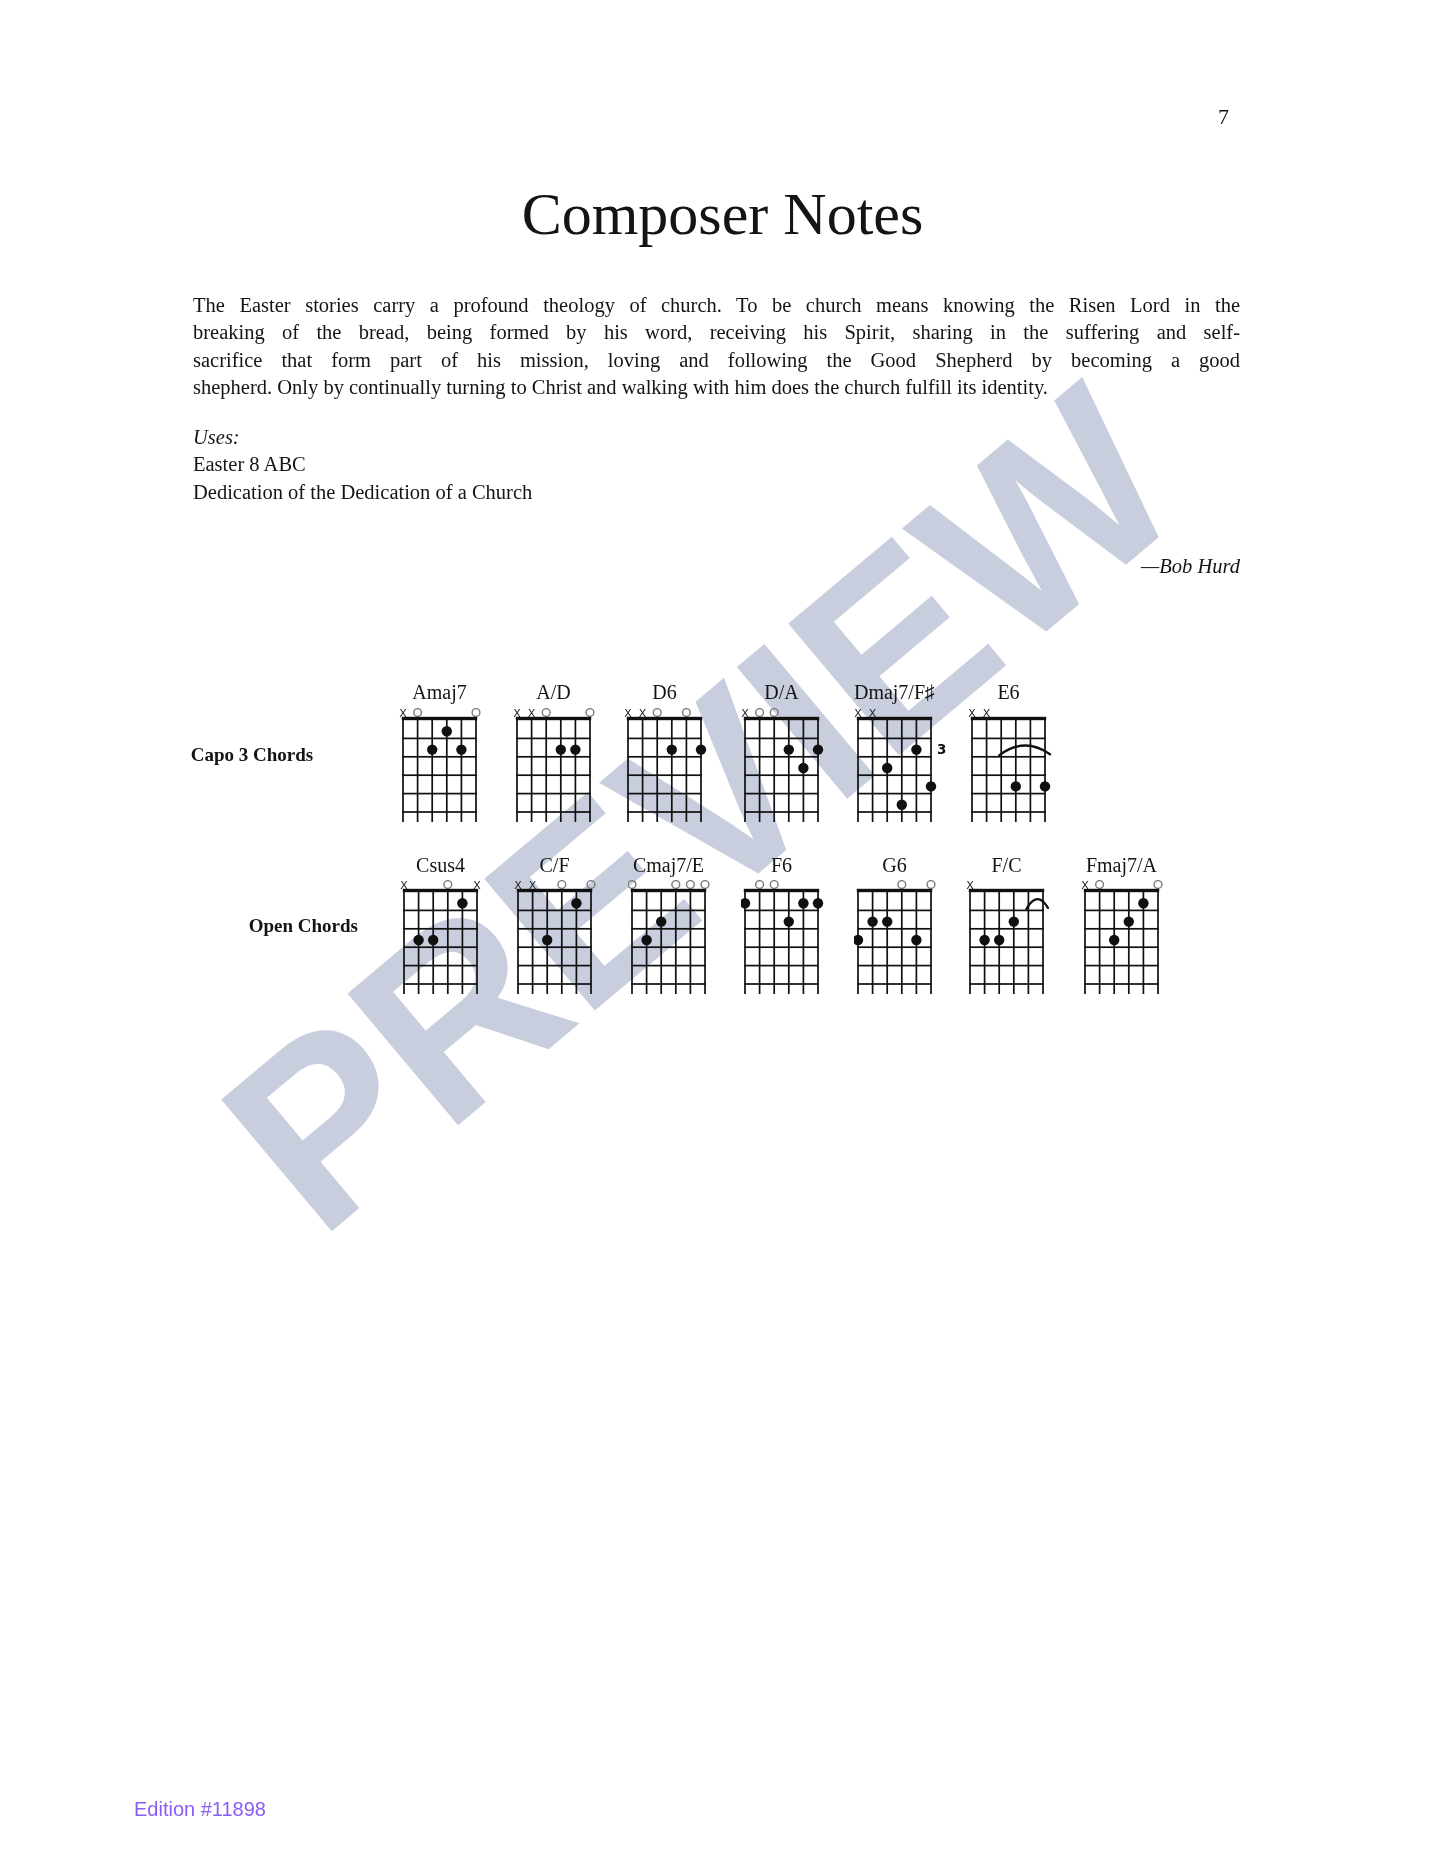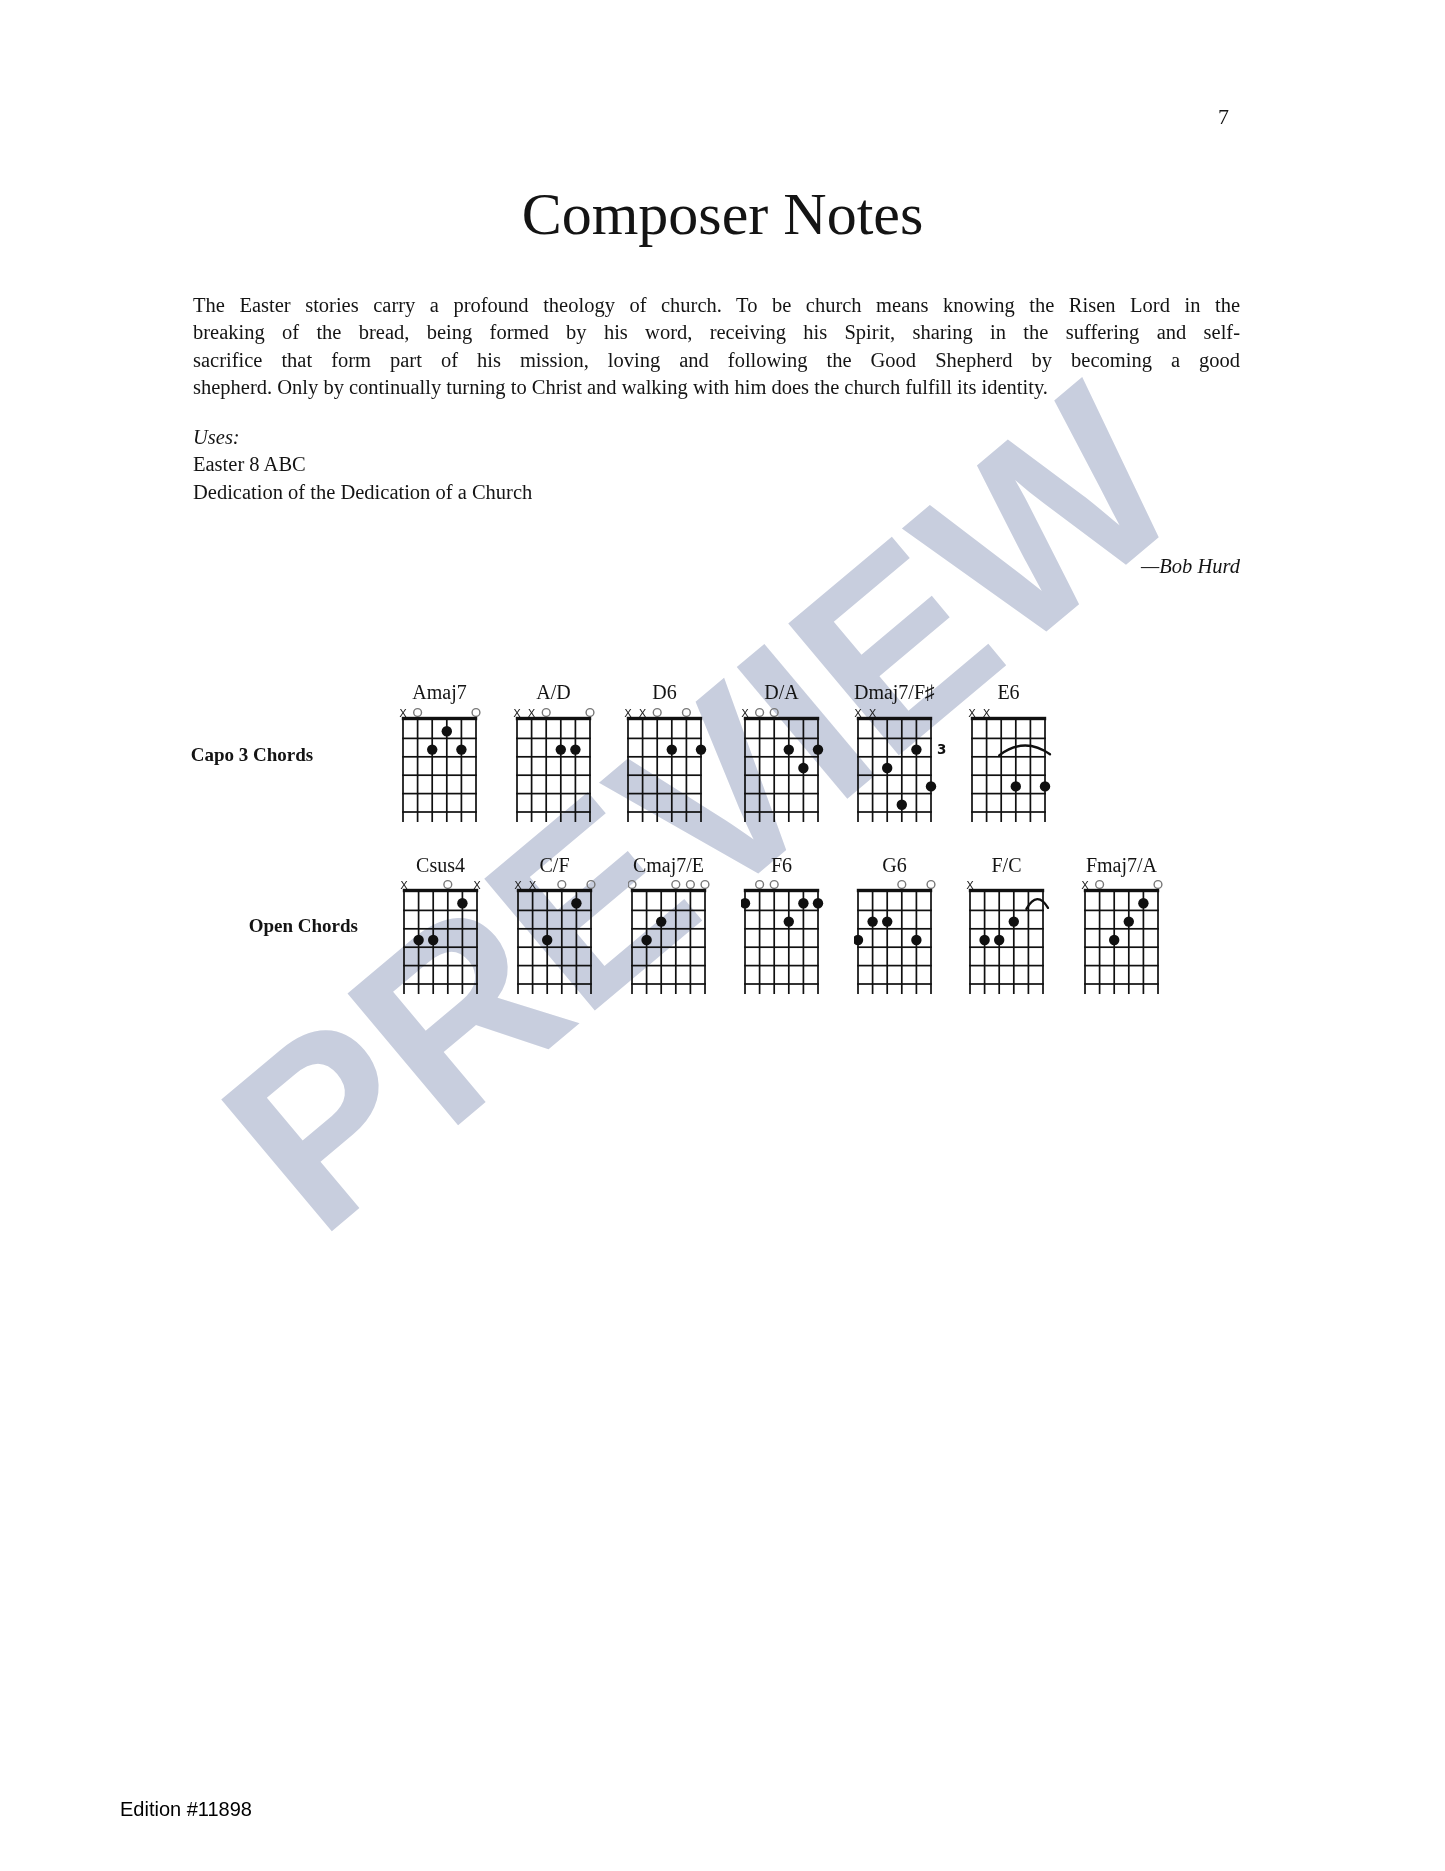--- a/index.html
+++ b/index.html
@@ -34,21 +34,21 @@
   #paragraph .pline{width:100%;}
   #paragraph .just{text-align:justify;text-align-last:justify;}
   #uses{left:193px;top:424px;font-size:20.5px;line-height:27.4px;}
   #uses .uheading{font-style:italic;}
   #attribution{left:193px;top:555px;width:1047px;text-align:right;font-style:italic;font-size:20.5px;}
   .row-label{font-size:19px;font-weight:bold;width:212px;left:146px;text-align:right;}
   #row-label-capo{top:744px;text-align:center;}
   #row-label-open{top:915px;}
   .chord-name{font-size:20px;text-align:center;width:120px;white-space:nowrap;}
   #footer-title{left:600px;top:1737px;width:632px;text-align:right;font-size:17.5px;}
-  #edition{left:120px;top:1798px;font-family:"Liberation Sans", sans-serif;font-size:20px;color:#000000;}
+  #edition{left:134px;top:1798px;font-family:"Liberation Sans", sans-serif;font-size:20px;color:#8b5cf6;}
 </style>
 </head>
 <body>
 
 <div id="page">
 
   <div id="watermark" class="abs">PREVIEW</div>
 
   <div id="page-number" class="abs">7</div>
 

